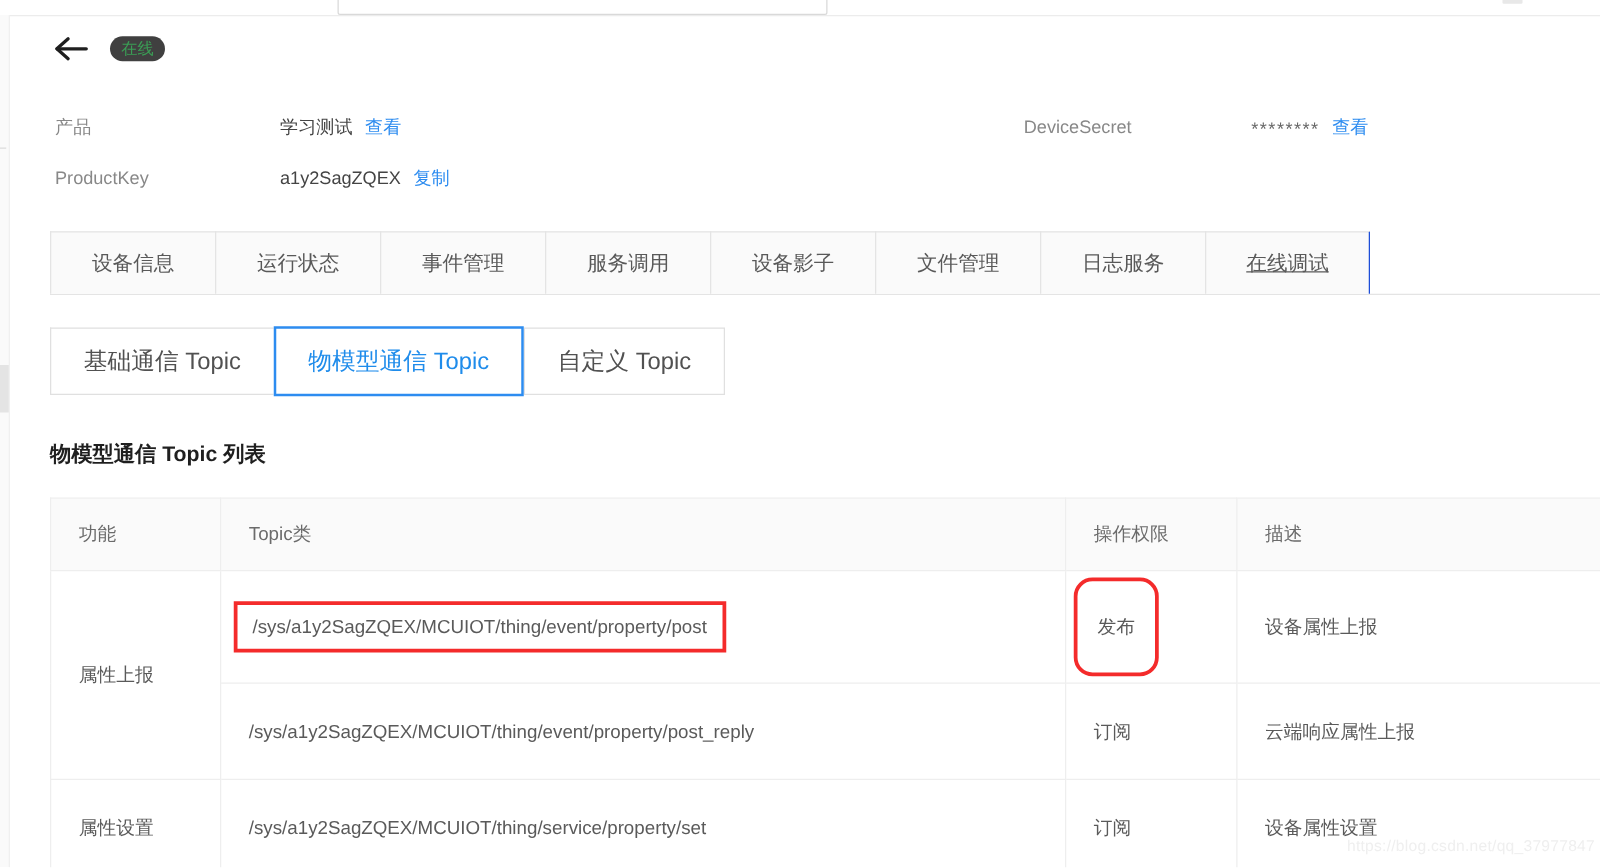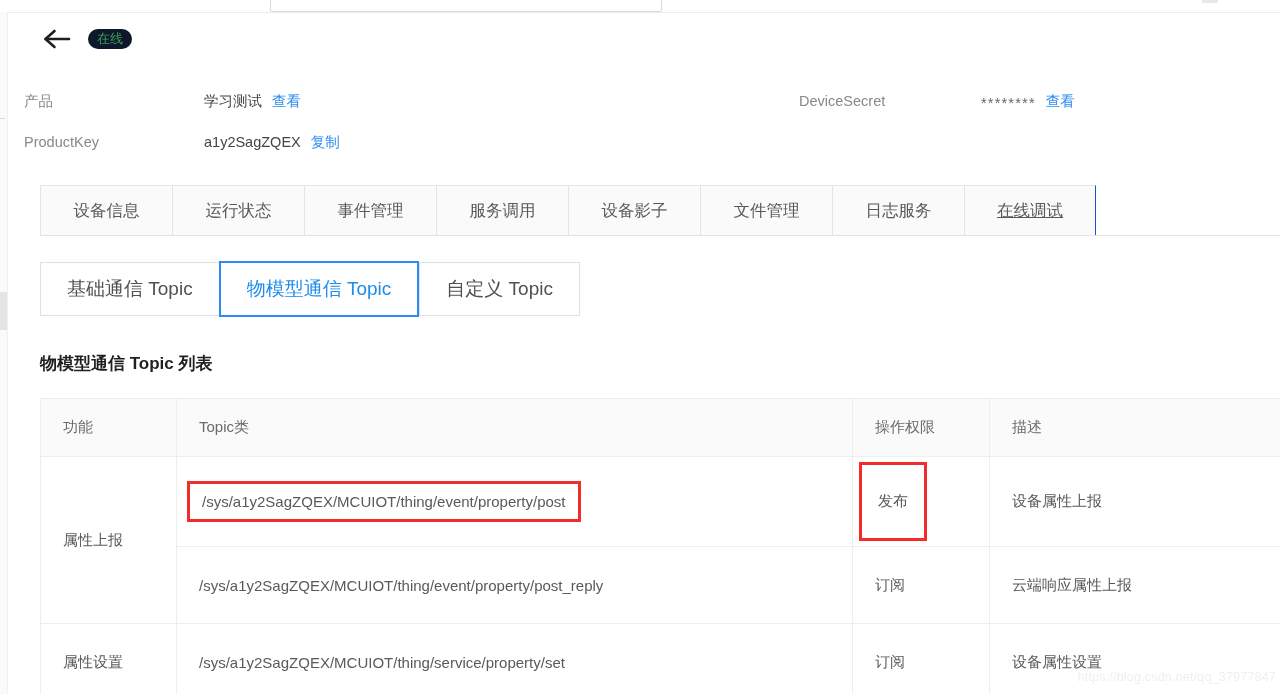--- a/index.html
+++ b/index.html
@@ -58,28 +58,28 @@
     width: 34px; height: 34px;
     display: flex; align-items: center; justify-content: center;
     cursor: pointer;
   }
   .back-arrow svg { display: block; }
   .device-title {
     font-size: 31px; font-weight: bold; letter-spacing: -0.3px;
     color: #222222; line-height: 1; white-space: nowrap;
   }
   .status-pill {
-    background: #0f172a; color: #3a9e55;
+    background: #404040; color: #3a9e55;
     font-size: 13px; border-radius: 12px;
     padding: 3px 9px 4px; line-height: 1; white-space: nowrap;
   }
 
   
   .meta {
-    position: absolute; left: 24px; top: 92px; width: 1220px;
+    position: absolute; left: 44px; top: 92px; width: 1220px;
   }
   .meta-row { display: flex; align-items: flex-start; height: 41px; }
   .meta-cell { display: flex; align-items: baseline; }
   .meta-cell.left { width: 755px; }
   .meta-label {
     width: 180px; color: #888888; font-size: 14.5px; white-space: nowrap;
   }
   .meta-label.ds { width: 182px; margin-left: 20px; }
   .meta-value {
     color: #444444; font-size: 14.5px; white-space: nowrap;
@@ -165,21 +165,21 @@
   col.c-func { width: 136px; }
   col.c-topic { width: 676px; }
   col.c-perm { width: 137px; }
   col.c-desc { width: 292px; }
 
   .cellbox { display: inline-block; }
   .cellbox.hl {
     border: 3px solid #f42b2b;
     padding: 9px 12px; margin: -9px -12px;
   }
-  .cellbox.hl.perm { padding: 27px 16px; margin: -9px -16px; }
+  .cellbox.hl.perm { padding: 27px 16px; margin: -9px -16px; border-radius: 15px; }
 
   
   .watermark {
     position: absolute; right: 4px; top: 670px;
     font-size: 12.5px; color: #efefef; white-space: nowrap;
     letter-spacing: 0.2px; user-select: none;
   }
 </style>
 </head>
 <body>

